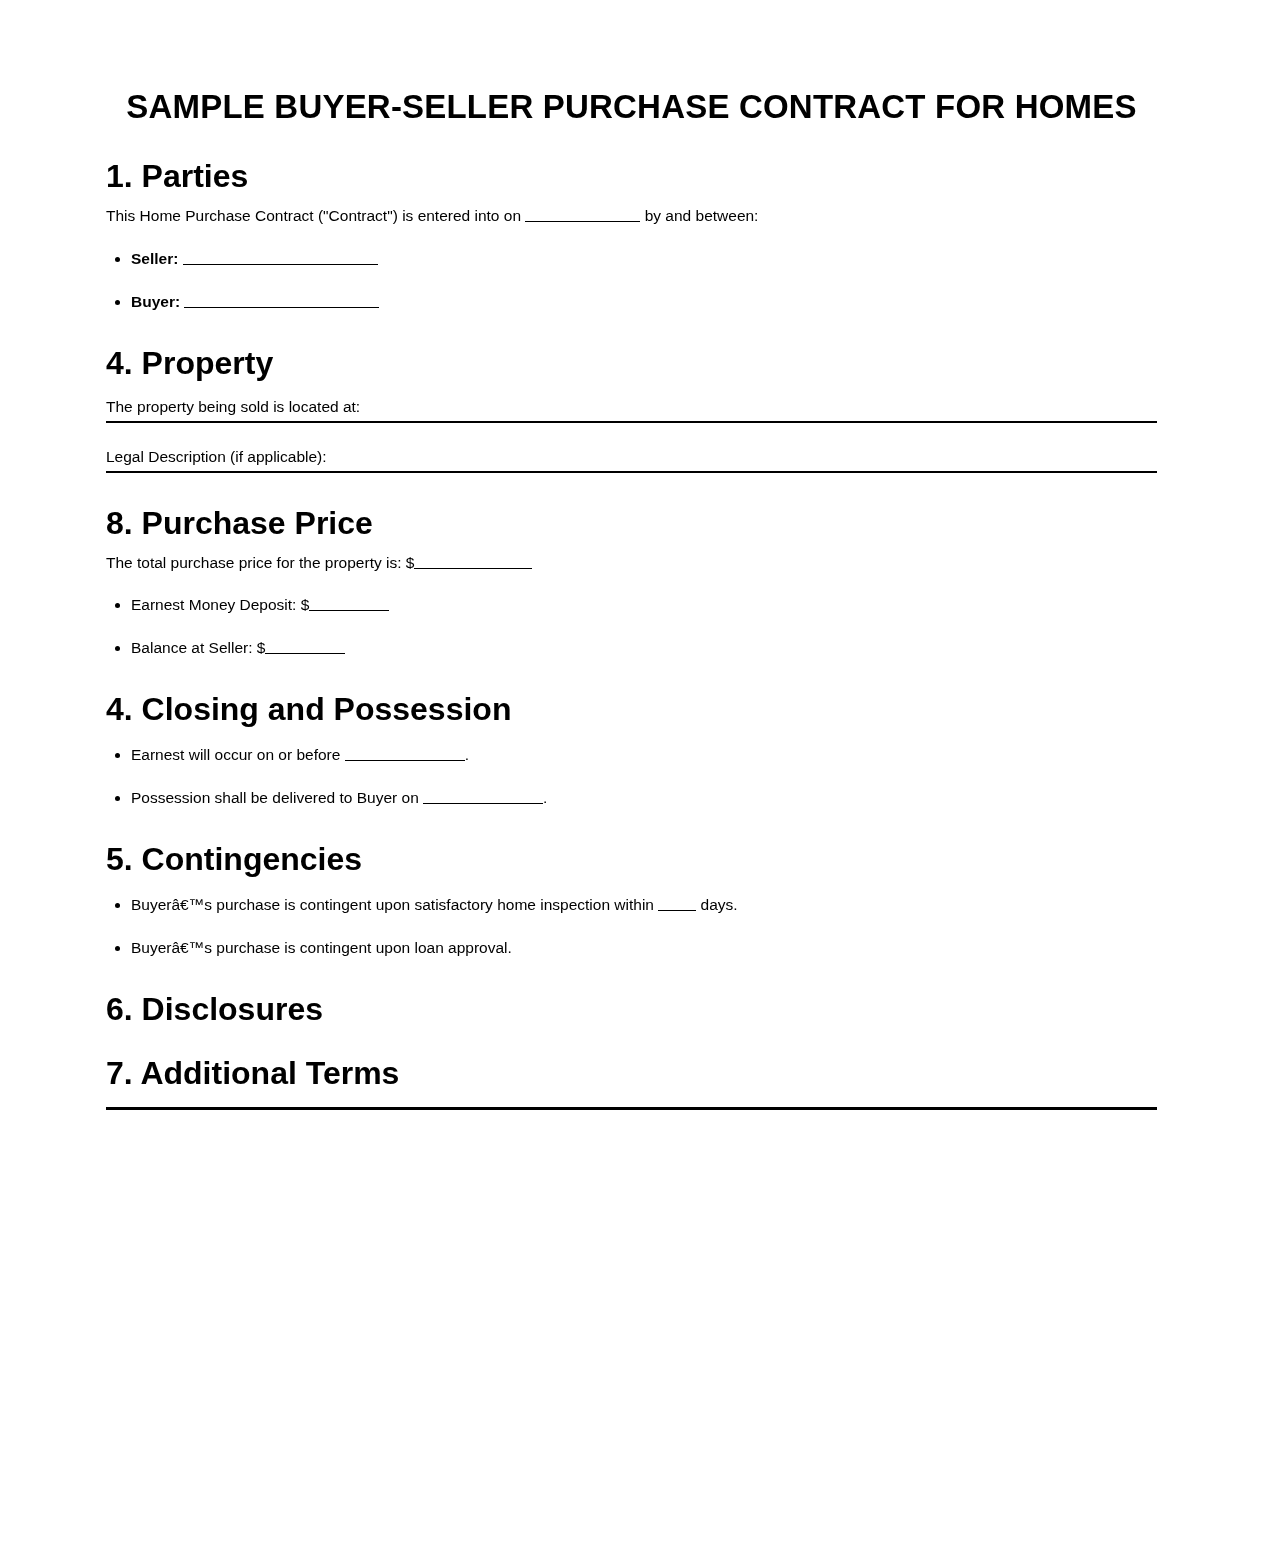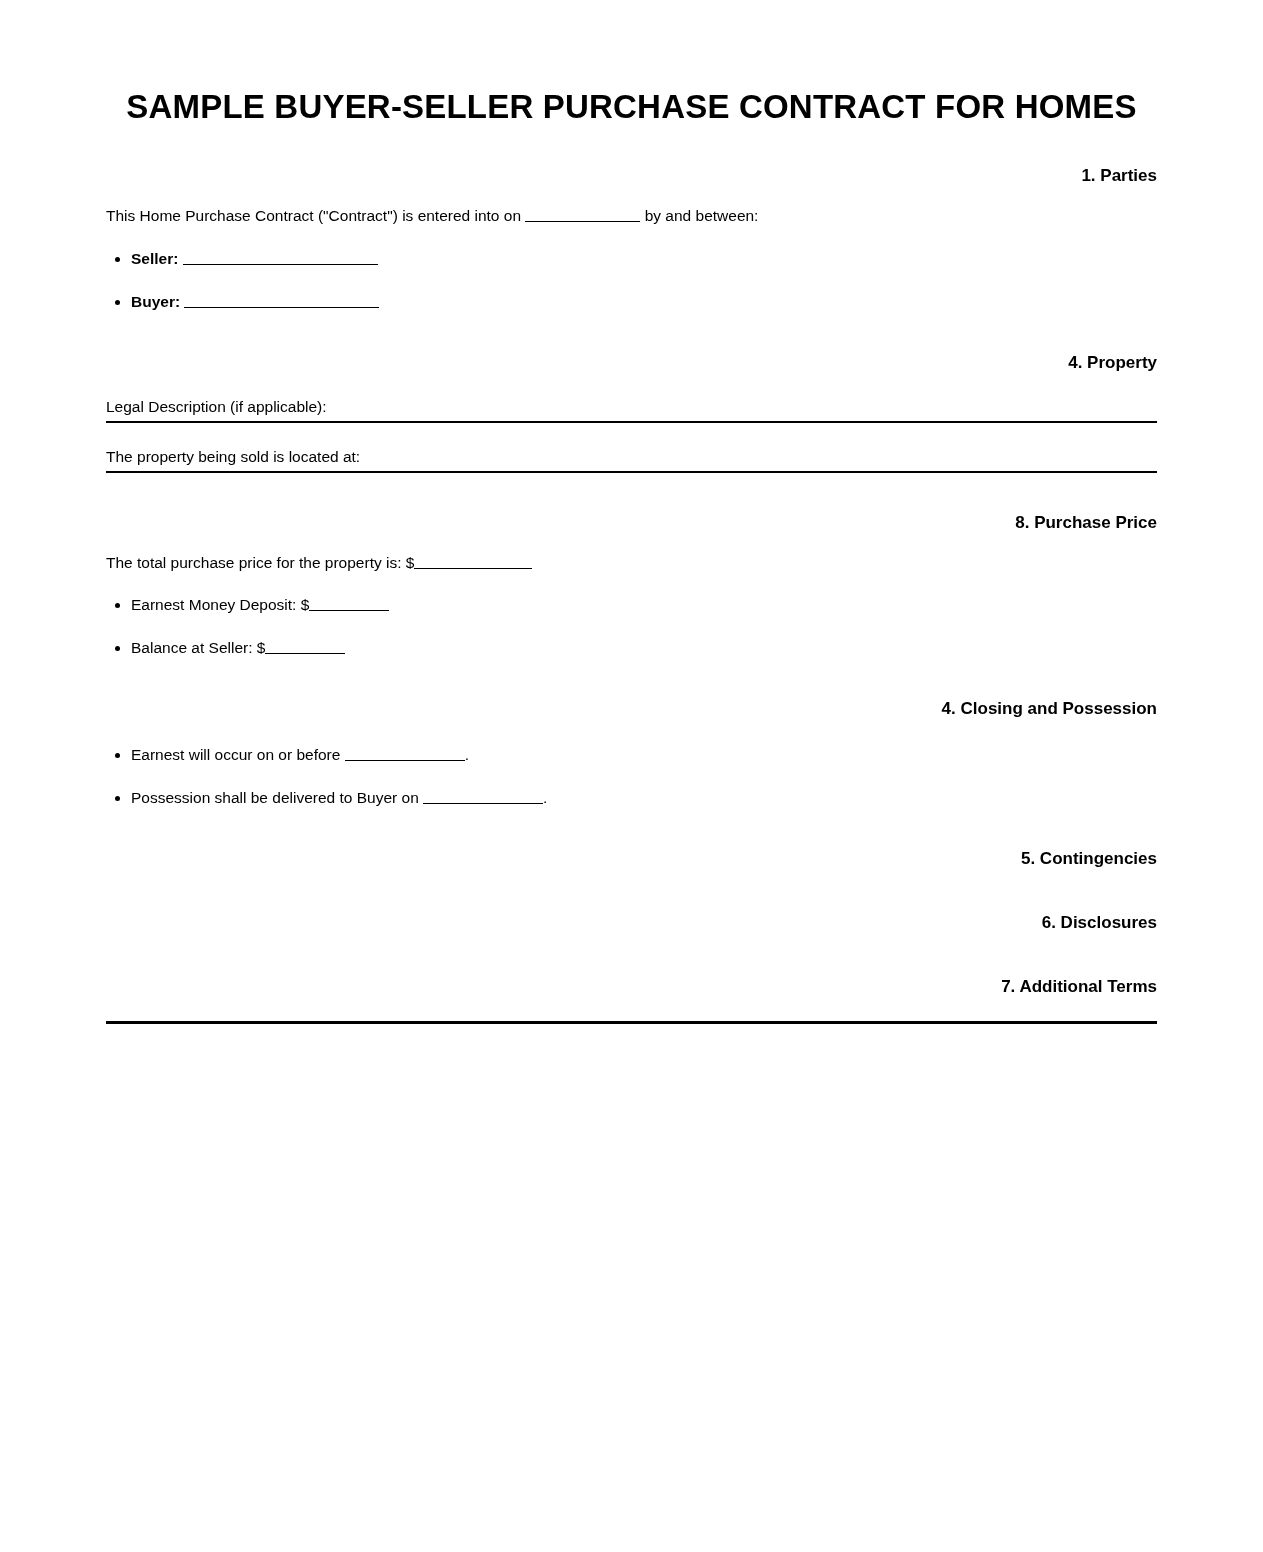--- a/index.html
+++ b/index.html
@@ -18,25 +18,24 @@
   }
   h1.doc-title {
     font-size: 33px;
     line-height: 1.15;
     font-weight: bold;
     text-align: center;
     margin: 0;
     letter-spacing: 0.2px;
   }
   h2.sec-heading {
-    font-size: 17px;
+    font-size: 32px;
     line-height: 28px;
     font-weight: bold;
     margin: 36px 0 16px 0;
-    text-align: right;
   }
   p { margin: 16px 0; }
   ul {
     margin: 22px 0;
     padding-left: 25px;
   }
   li { margin: 0 0 22px 0; }
   li:last-child { margin-bottom: 0; }
   .blank {
     display: inline-block;
@@ -77,22 +76,22 @@
     <ul>
       <li><strong>Seller:</strong>
         <span class="blank w195"></span></li>
       <li><strong>Buyer:</strong>
         <span class="blank w195"></span></li>
     </ul>
   </section>
 
   <section>
     <h2 class="sec-heading">4. Property</h2>
+    <p class="ruled"><span>The property being sold is located at:</span></p>
     <p class="ruled"><span>Legal Description (if applicable):</span></p>
-    <p class="ruled"><span>The property being sold is located at:</span></p>
   </section>
 
   <section>
     <h2 class="sec-heading">8. Purchase Price</h2>
     <p><span class="nogap"><span>The total purchase price for the property is: $</span><span class="blank w118"></span></span></p>
     <ul>
       <li><span class="nogap"><span>Earnest Money Deposit: $</span><span class="blank w80"></span></span></li>
       <li><span class="nogap"><span>Balance at Seller: $</span><span class="blank w80"></span></span></li>
     </ul>
   </section>
@@ -102,20 +101,26 @@
     <ul>
       <li><span>Earnest will occur on or before</span>
         <span class="nogap"><span class="blank w120"></span><span>.</span></span></li>
       <li><span>Possession shall be delivered to Buyer on</span>
         <span class="nogap"><span class="blank w120"></span><span>.</span></span></li>
     </ul>
   </section>
 
   <section>
     <h2 class="sec-heading">5. Contingencies</h2>
+    <ul>
+      <li><span>Buyerâ€™s purchase is contingent upon satisfactory home inspection within</span>
+        <span class="blank w38"></span>
+        <span>days.</span></li>
+      <li><span>Buyerâ€™s purchase is contingent upon loan approval.</span></li>
+    </ul>
   </section>
 
   <section>
     <h2 class="sec-heading">6. Disclosures</h2>
   </section>
 
   <section>
     <h2 class="sec-heading">7. Additional Terms</h2>
     <hr class="thick-rule">
   </section>

